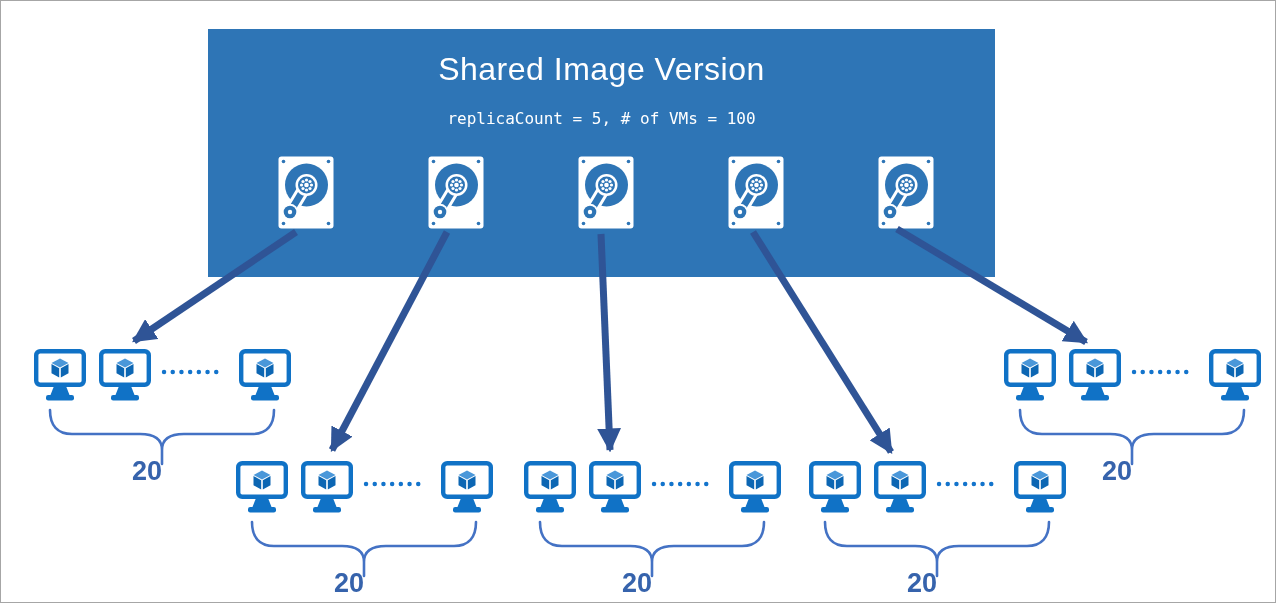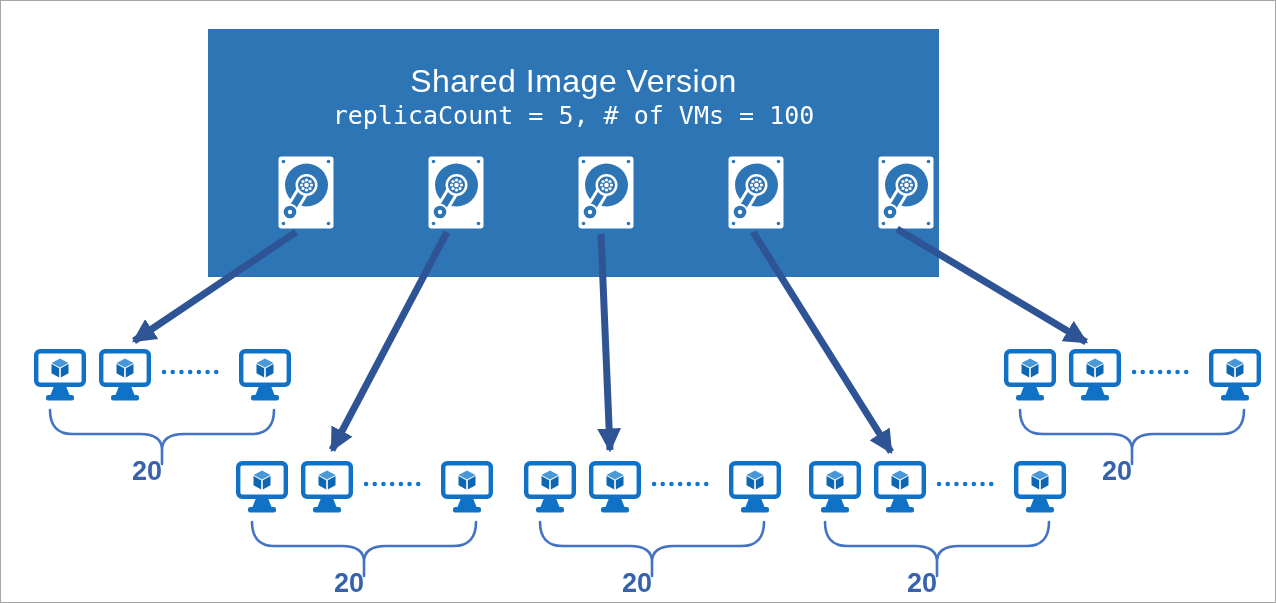--- a/index.html
+++ b/index.html
@@ -5,34 +5,34 @@
   html,body{margin:0;padding:0;background:#fff;}
   .stage{
     position:relative;
     width:1274px;height:601px;
     border:1px solid var(--canvas_border,#a6a6a6);
     background:#fff;
     overflow:hidden;
     font-family:"Liberation Sans", sans-serif;
   }
   .header-box{
-    position:absolute;left:207px;top:28px;width:731px;height:248px;
+    position:absolute;left:207px;top:28px;width:787px;height:248px;
     background:var(--header_bg,#2E75B6);
     display:flex;flex-direction:column;align-items:center;
-    padding-top:34px;box-sizing:border-box;
+    padding-top:22px;box-sizing:border-box;
   }
   .header-title{
     color:var(--header_text,#fff);
     font-size:32px;line-height:36px;font-weight:400;
     letter-spacing:0.5px;
   }
   .header-subtitle{
     color:var(--header_text,#fff);
     font-family:"DejaVu Sans Mono", monospace;
-    font-size:25px;line-height:32px;margin-top:1px;
+    font-size:16px;line-height:32px;margin-top:16px;
   }
   svg.layer{position:absolute;left:0;top:0;z-index:2;}
   .count-label{
     position:absolute;width:60px;text-align:left;z-index:3;
     color:var(--count_label_blue,#3663AC);
     font-size:27px;font-weight:600;
   }
   
   .disk-card{fill:#fff;}
   .disk-dot{fill:var(--header_bg,#2E75B6);}

